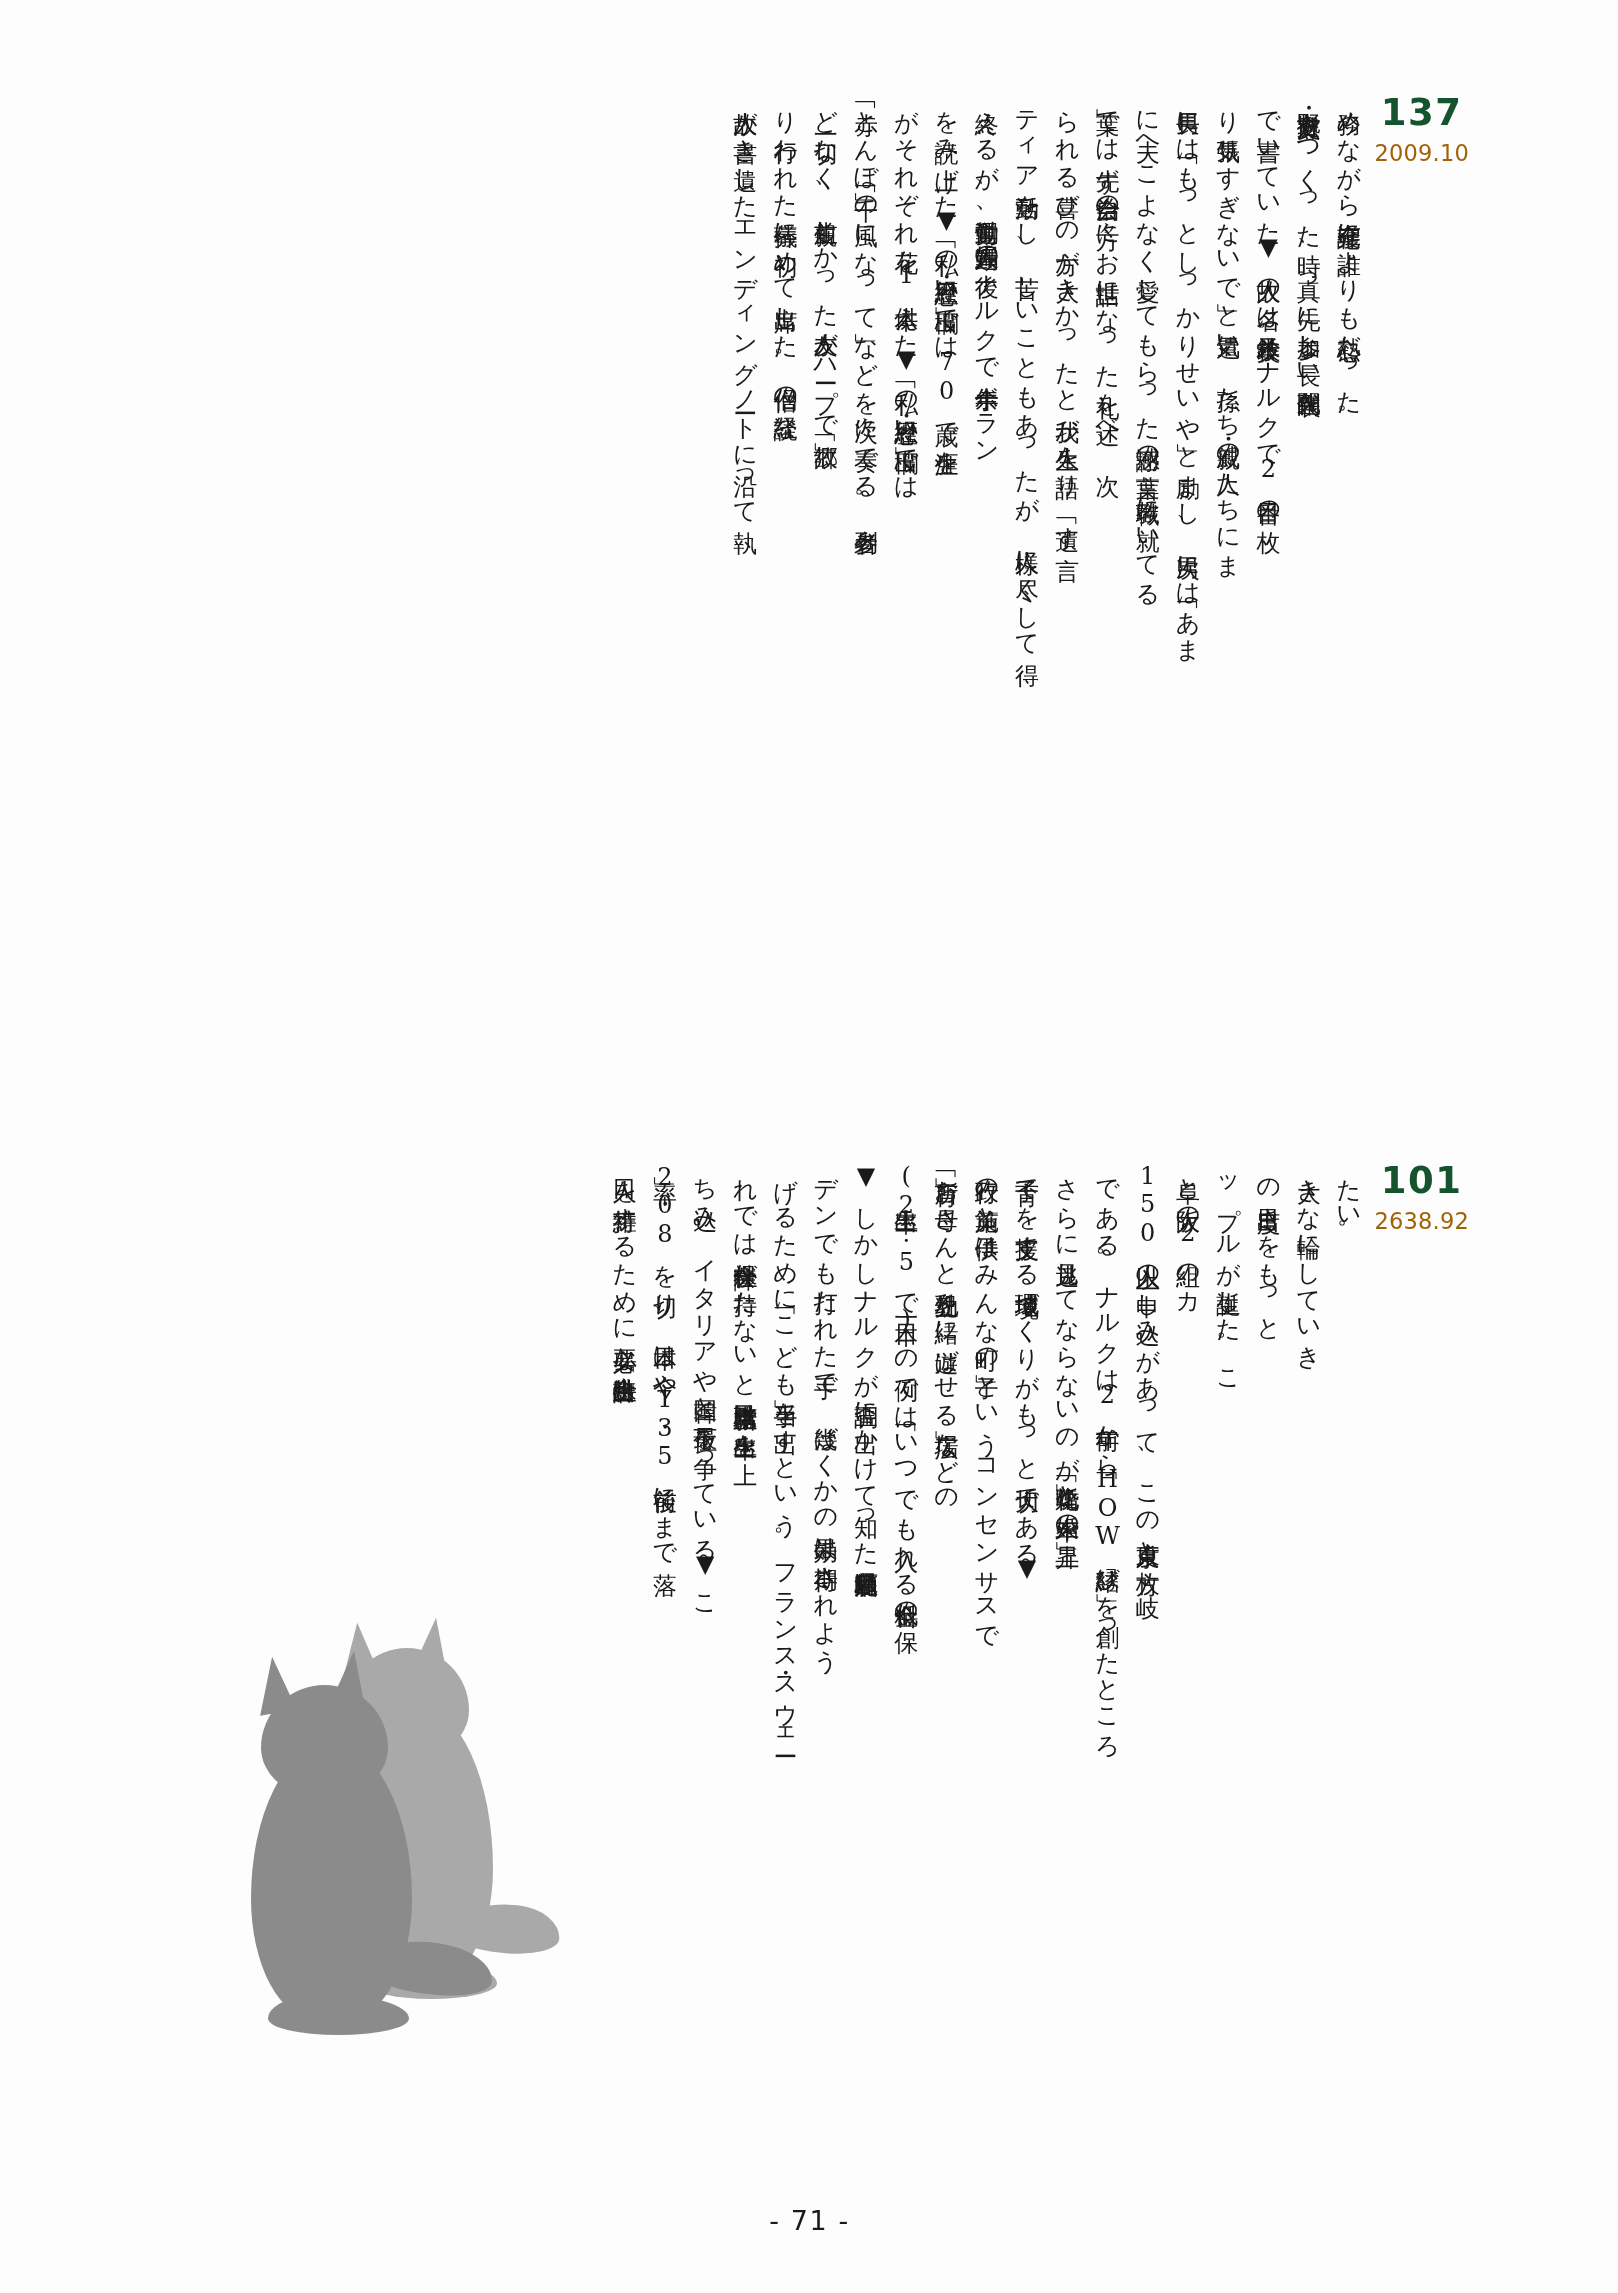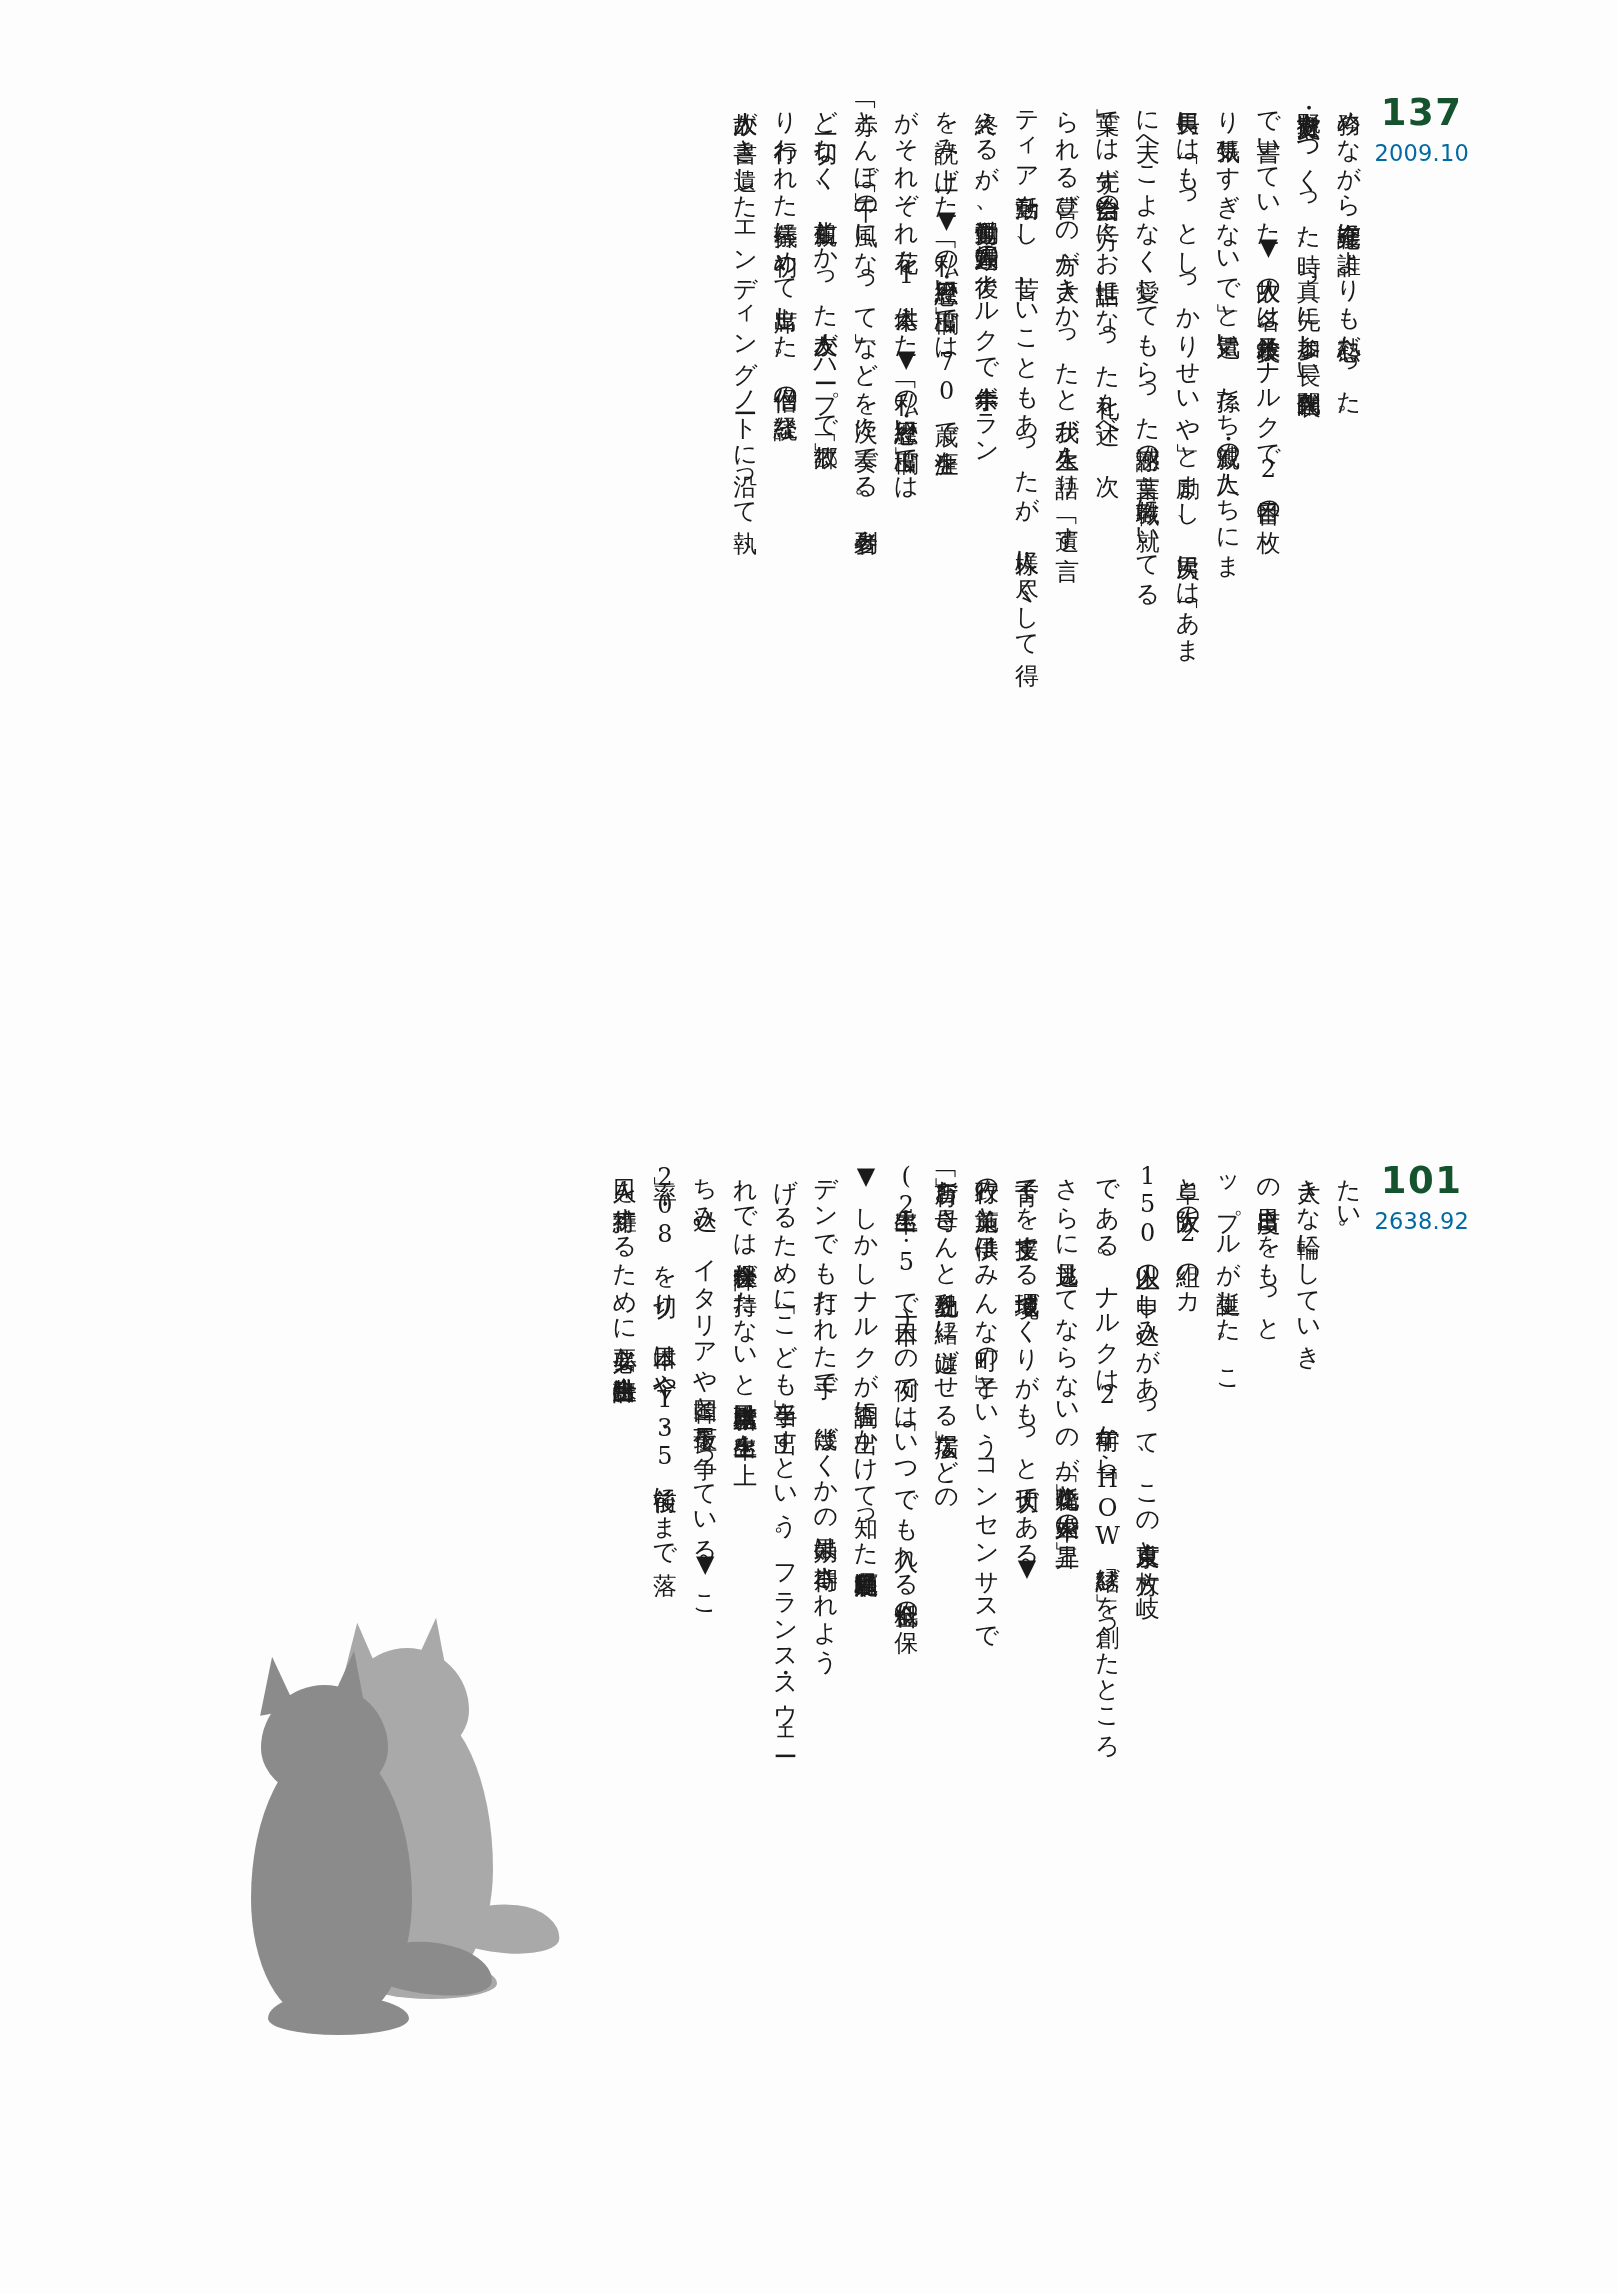--- a/index.html
+++ b/index.html
@@ -39,21 +39,21 @@
     font-family: "DejaVu Sans", "Liberation Sans", sans-serif;
     font-weight: bold;
     font-size: 37px;
     color: #14532d;
     letter-spacing: 0.04em;
     line-height: 1;
   }
   .art-date {
     font-family: "DejaVu Sans", "Liberation Sans", sans-serif;
     font-size: 22.5px;
-    color: #0369a1;
+    color: #a16207;
     margin-top: 9.4px;
     letter-spacing: 0.01em;
   }
 
   .art-body {
     display: flex;
     flex-direction: row;
     justify-content: flex-start;
   }
   .art-col {
@@ -260,15 +260,16 @@
     <div class="cat cat-back-tail"></div>
 
     <div class="cat cat-front-ear-l"></div>
     <div class="cat cat-front-ear-r"></div>
     <div class="cat cat-front-head"></div>
     <div class="cat cat-front-body"></div>
     <div class="cat cat-front-foot"></div>
     <div class="cat cat-front-tail"></div>
   </div>
 
+  <div class="page-number">- 71 -</div>
 
 </div>
 
 
 </body></html>

